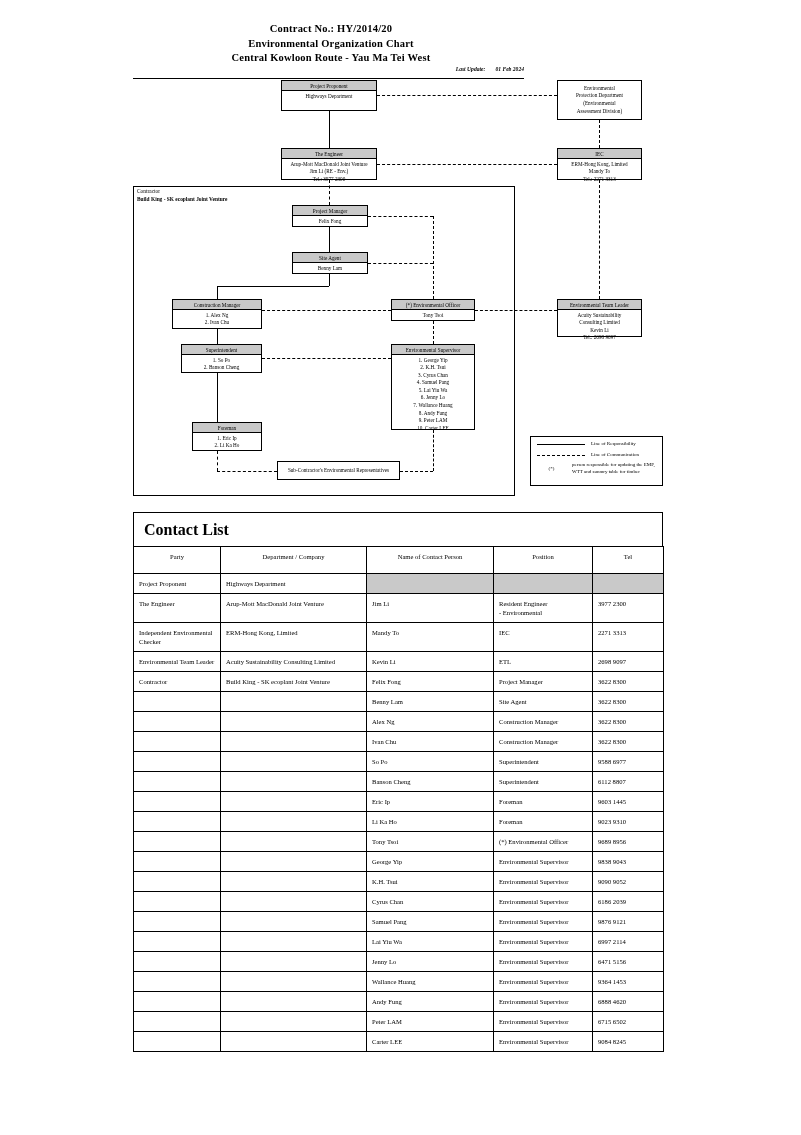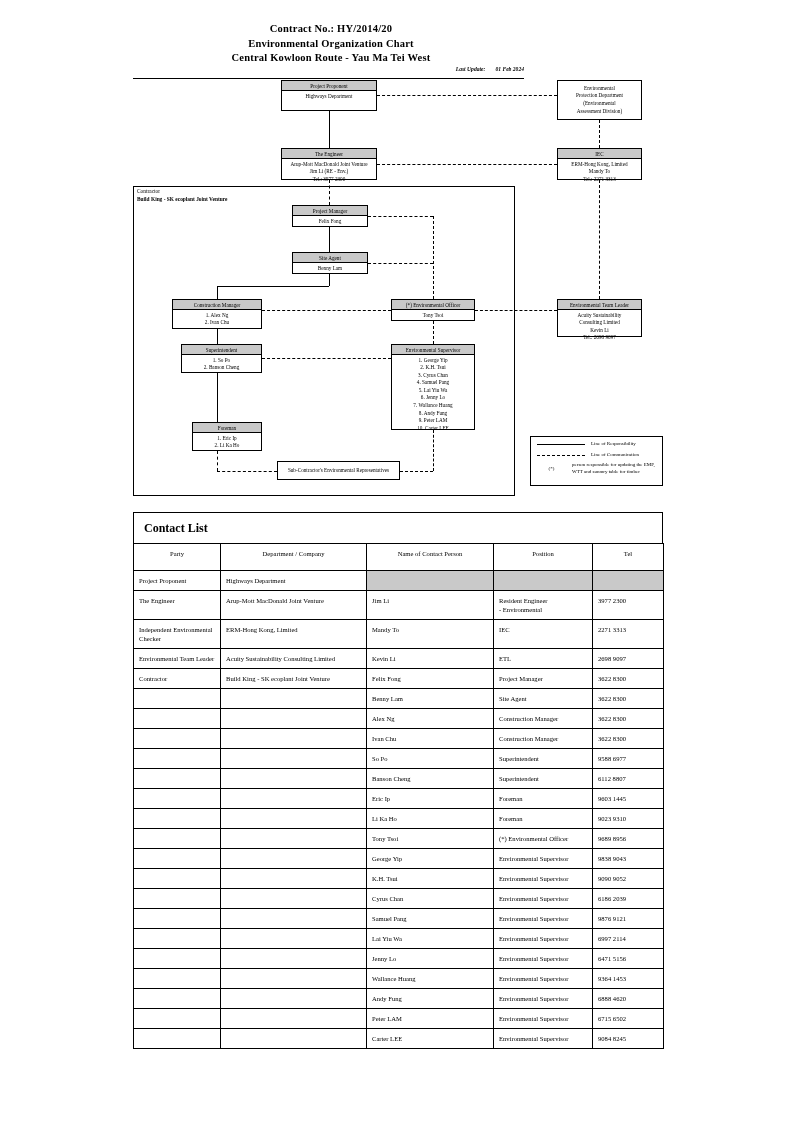--- a/index.html
+++ b/index.html
@@ -142,21 +142,21 @@
   .contact-wrap {
     position: absolute;
     left: 133px;
     top: 512px;
     width: 530px;
   }
   .contact-title-box {
     border: 1px solid #000;
     border-bottom: none;
     padding: 8px 10px 7px 10px;
-    font-size: 12px;
+    font-size: 16px;
     font-weight: bold;
   }
   table.contact {
     border-collapse: collapse;
     width: 100%;
     font-size: 6.6px;
     table-layout: fixed;
   }
   table.contact td, table.contact th {
     border: 0.8px solid #000;

